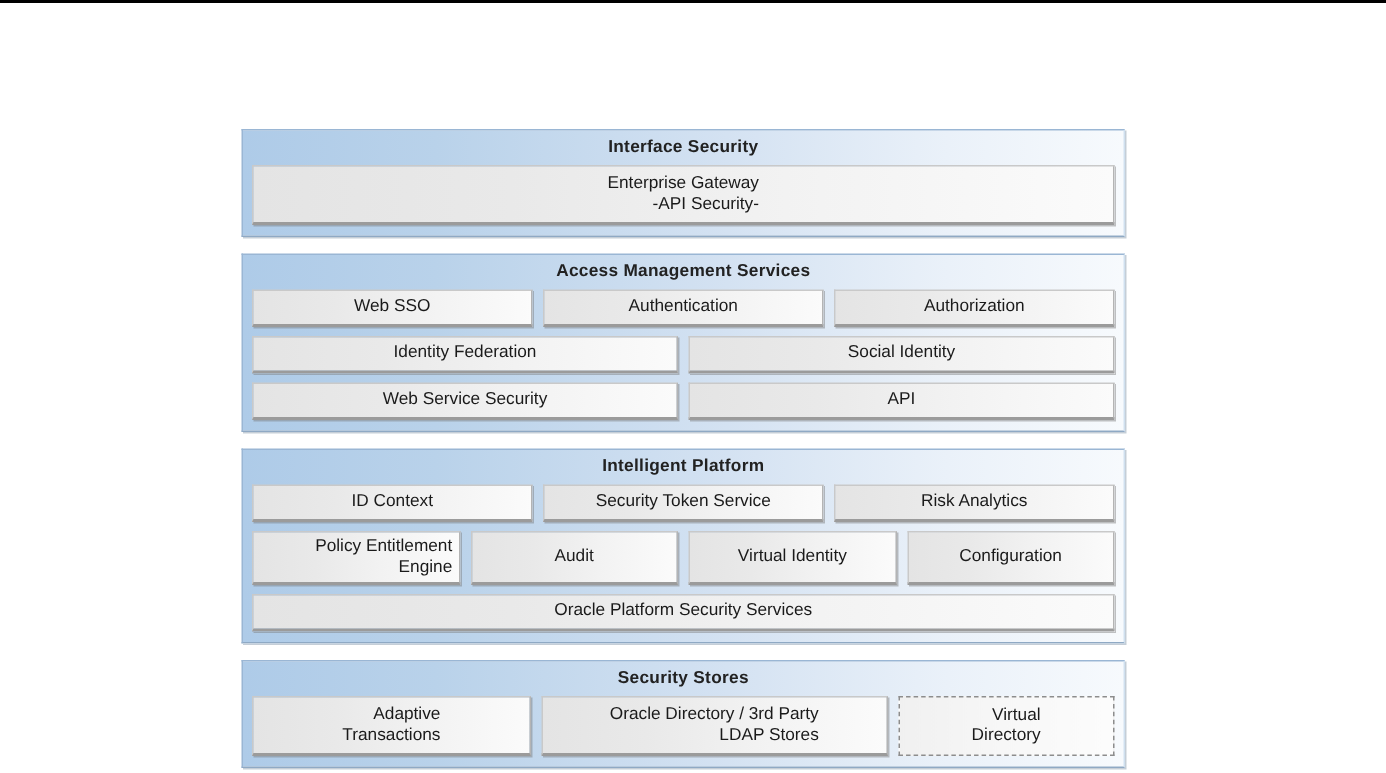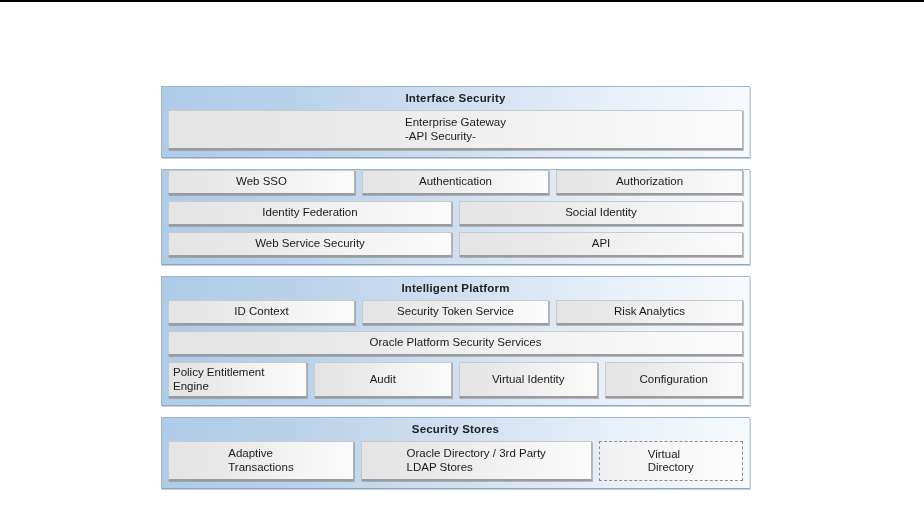--- a/index.html
+++ b/index.html
@@ -70,21 +70,21 @@
     background: linear-gradient(to right, #e4e4e4 0%, #e9e9e9 30%, #f2f2f2 62%, #fbfbfb 100%);
     border: 1px solid #b4b4b4;
     border-top-color: #c9c9c9;
     border-left-color: #c9c9c9;
     border-bottom: 2px solid #9b9b9b;
     box-shadow: 1px 1px 0 rgba(120,120,120,0.45);
     box-sizing: border-box;
     display: flex;
     align-items: center;
     justify-content: center;
-    text-align: left;
+    text-align: right;
     font-size: 11.5px;
     color: #1a1a1a;
     line-height: 13.5px;
     min-height: 25px;
     padding: 3px 4px;
   }
   .cell.two-line {
     min-height: 40px;
   }
   .cell.dashed {
@@ -106,20 +106,21 @@
       <div class="panel-title">Interface Security</div>
       <div class="rows">
         <div class="row">
           <div class="cell two-line full">
             <div><span>Enterprise Gateway</span><br><span>-API Security-</span></div>
           </div>
         </div>
       </div>
     </div>
     <div class="panel">
+      <div class="panel-title">Access Management Services</div>
       <div class="rows">
         <div class="row">
           <div class="cell">
             <span>Web SSO</span>
           </div>
           <div class="cell">
             <span>Authentication</span>
           </div>
           <div class="cell">
             <span>Authorization</span>
@@ -148,41 +149,41 @@
       <div class="rows">
         <div class="row">
           <div class="cell">
             <span>ID Context</span>
           </div>
           <div class="cell">
             <span>Security Token Service</span>
           </div>
           <div class="cell">
             <span>Risk Analytics</span>
+          </div>
+        </div>
+        <div class="row">
+          <div class="cell">
+            <span>Policy Entitlement Engine</span>
+          </div>
+          <div class="cell">
+            <span>Audit</span>
+          </div>
+          <div class="cell">
+            <span>Virtual Identity</span>
+          </div>
+          <div class="cell">
+            <span>Configuration</span>
           </div>
         </div>
         <div class="row">
           <div class="cell full">
             <span>Oracle Platform Security Services</span>
           </div>
         </div>
-        <div class="row">
-          <div class="cell">
-            <span>Policy Entitlement Engine</span>
-          </div>
-          <div class="cell">
-            <span>Audit</span>
-          </div>
-          <div class="cell">
-            <span>Virtual Identity</span>
-          </div>
-          <div class="cell">
-            <span>Configuration</span>
-          </div>
-        </div>
       </div>
     </div>
     <div class="panel">
       <div class="panel-title">Security Stores</div>
       <div class="rows">
         <div class="row">
           <div class="cell two-line" style="flex: 1.02 1 0px;">
             <div><span>Adaptive</span><br><span>Transactions</span></div>
           </div>
           <div class="cell two-line" style="flex: 1.28 1 0px;">

